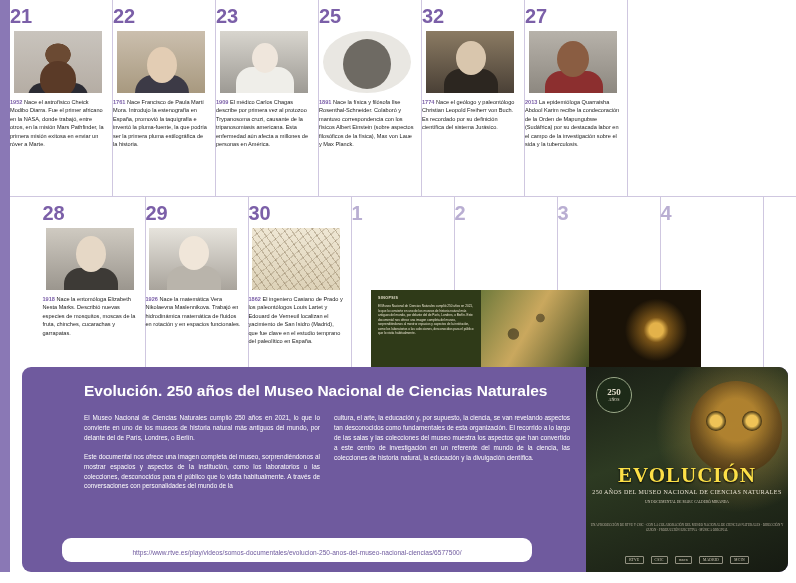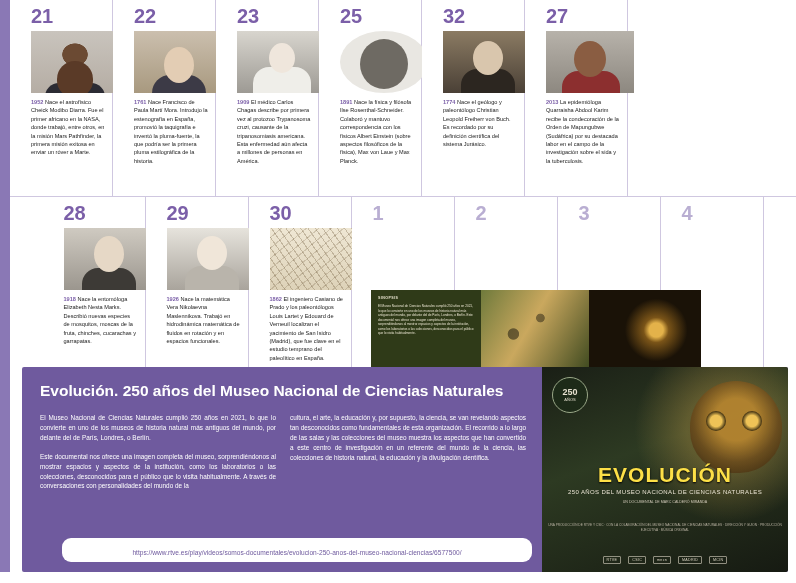--- a/index.html
+++ b/index.html
@@ -19,21 +19,21 @@
   .calendar {
     position:absolute; left:10px; top:0; width:786px; height:400px;
   }
   .row {
     display:flex;
     width:786px;
   }
   .cell {
     width:103px;
     border-right:1px solid #cfc7e0;
-    padding:6px 7px 4px 21px;
+    padding:6px 7px 4px 0;
     position:relative;
     background:#fff;
   }
   .row1 .cell { height:196px; }
   .row2 .cell { height:186px; }
   .row2 { border-top:1px solid #cfc7e0;justify-content:center; }
   .daynum {
     color:#7b5fa8;
     font-size:20px;
     font-weight:bold;
@@ -57,22 +57,23 @@
   .caption .year { color:#7b5fa8; font-weight:bold; }
   .empty-cell .daynum { color:#b9aed2; }
   
   .banner {
     position:absolute;
     left:22px; top:367px;
     width:766px; height:205px;
     background:#6f5a9e;
     color:#fff;
     display:flex;
-    border-radius:2px;
+    border-radius:9px;
     overflow:hidden;
+    padding-left:44px;
   }
   .banner-text {
     padding:14px 16px 10px 18px;
     width:520px;
   }
   .banner h1 {
     font-size:15.5px;
     line-height:1.35;
     margin:0 0 11px 0;
     font-weight:bold;
@@ -84,20 +85,21 @@
   .banner-cols p {
     font-size:6.4px;
     line-height:1.55;
     margin:0 0 9px 0;
     text-align:justify;
   }
   .banner-col { width:242px; }
   .poster {
     width:266px;
     position:relative;
+    font-family:Liberation Serif, serif;
   }
   .url-bar {
     position:absolute;
     left:40px; bottom:10px;
     width:470px;
     background:#fff;
     border-radius:9px;
     text-align:center;
     padding:3px 6px;
   }

